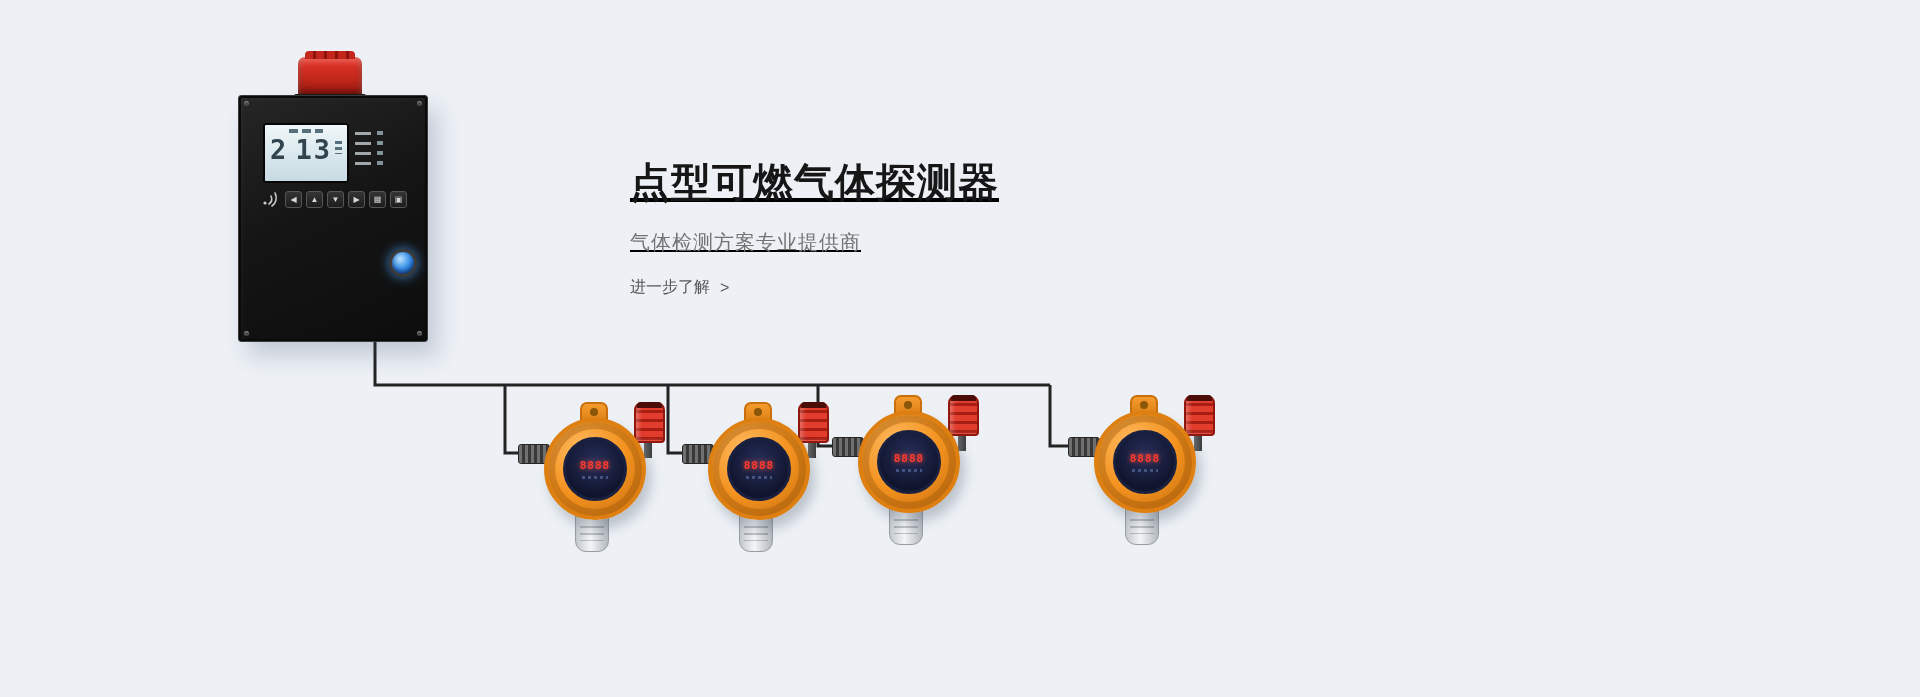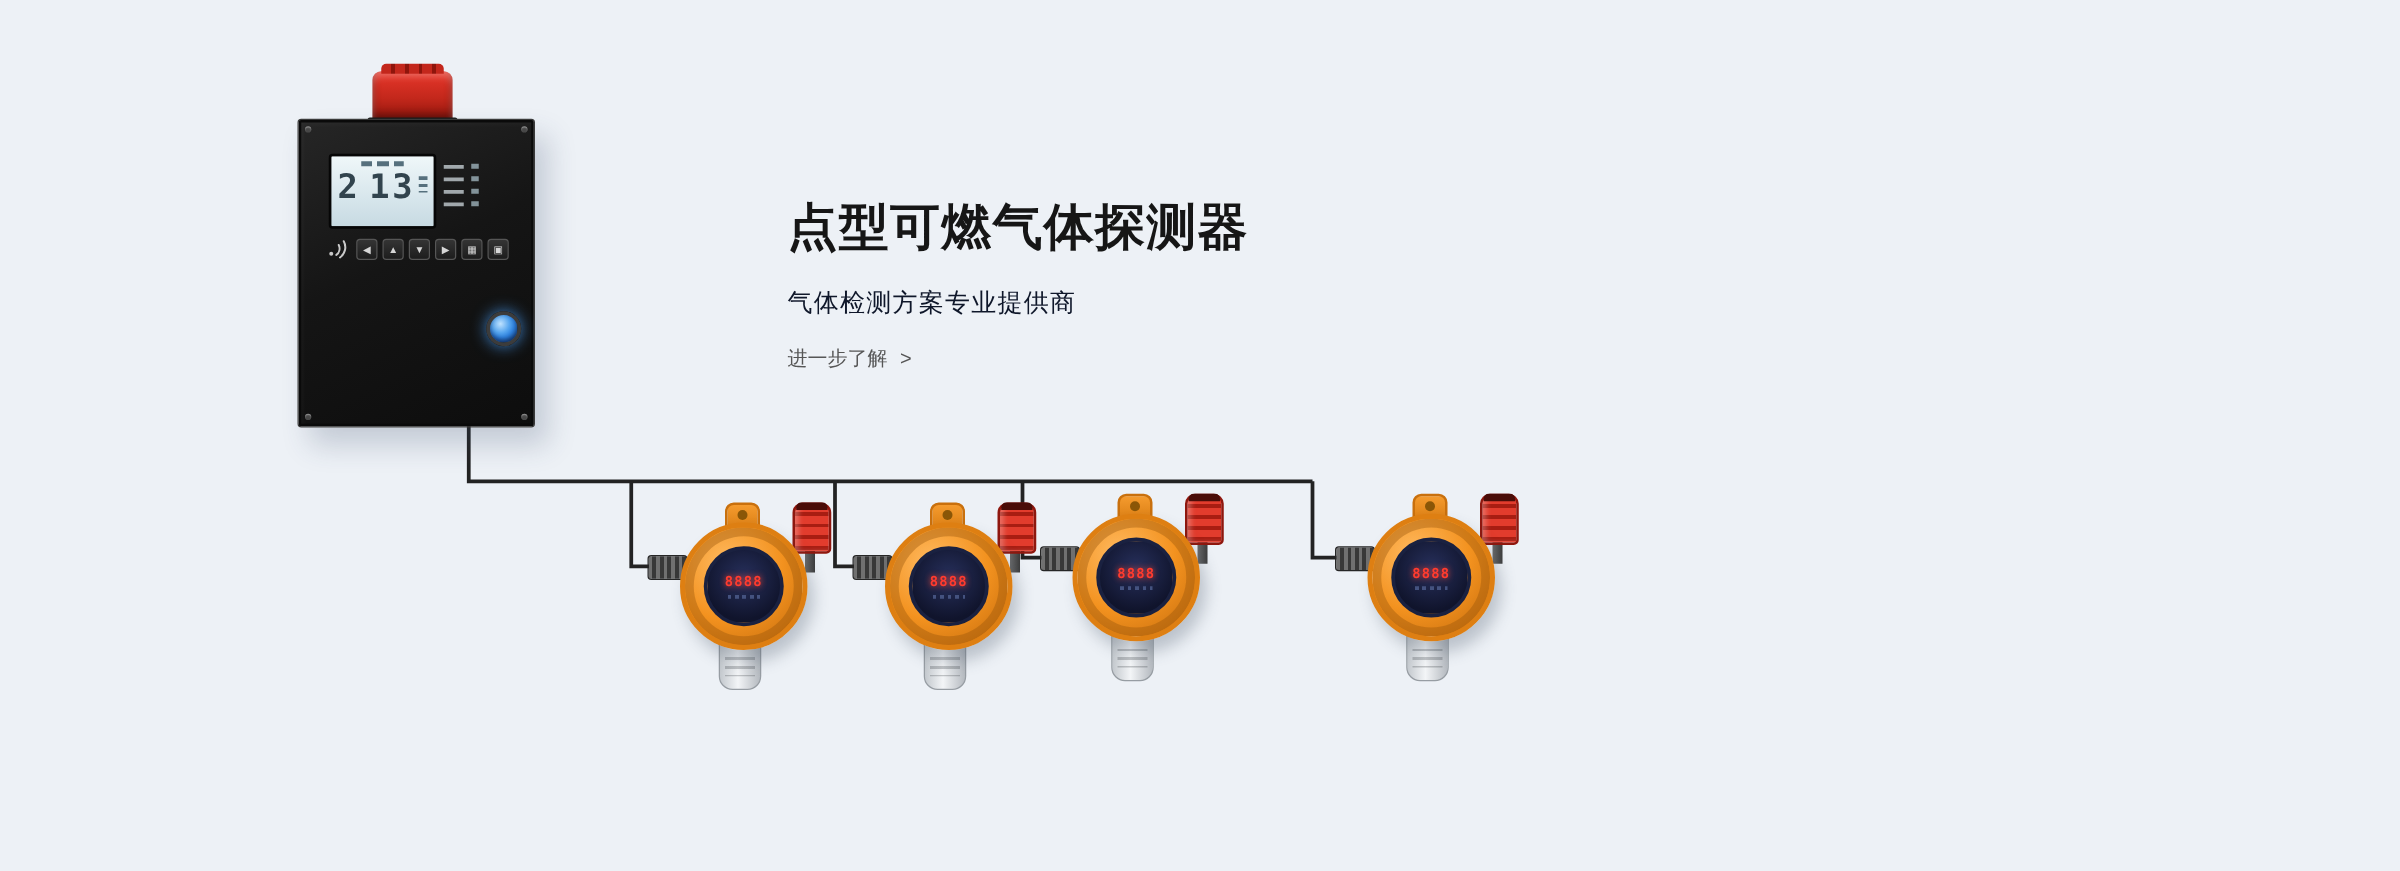--- a/index.html
+++ b/index.html
@@ -91,26 +91,26 @@
     position:absolute; left:150px; top:153px; width:22px; height:22px; border-radius:50%;
     background: radial-gradient(circle at 38% 32%, #bfe2ff 0%, #57a6ef 35%, #2f82df 55%, #123f7a 95%);
     border:3px solid #3c3c3c;
     box-shadow: 0 0 12px rgba(70,150,235,.85), inset 0 -2px 4px rgba(0,0,30,.5);
     cursor:pointer;
   }
 
   .screw { position:absolute; width:5px; height:5px; border-radius:50%; background:#474747; box-shadow: inset 0 1px 1px rgba(255,255,255,.4); }
 
   
-  .hero-text { position:absolute; left:630px; top:160px; z-index:2; }
+  .hero-text { position:absolute; left:630px; top:160px; z-index:2;text-decoration:underline; }
   .hero-title {
     font-size:40px; font-weight:700; color:#161616; line-height:1.1; letter-spacing:1px; margin:0;
   }
   .hero-subtitle {
-    margin-top:25px; font-size:20px; color:#0f172a; letter-spacing:1px;
+    margin-top:25px; font-size:20px; color:#737373; letter-spacing:1px;
   }
   .hero-cta {
     margin-top:21px; font-size:16px; color:#565656; cursor:pointer; display:inline-flex; gap:10px; align-items:center;text-align:center;
   }
 
   
   .detector { position:absolute; width:170px; height:152px; z-index:2; }
 
   .det-gland {
     position:absolute; left:0; top:44px; width:30px; height:18px; border-radius:3px;

